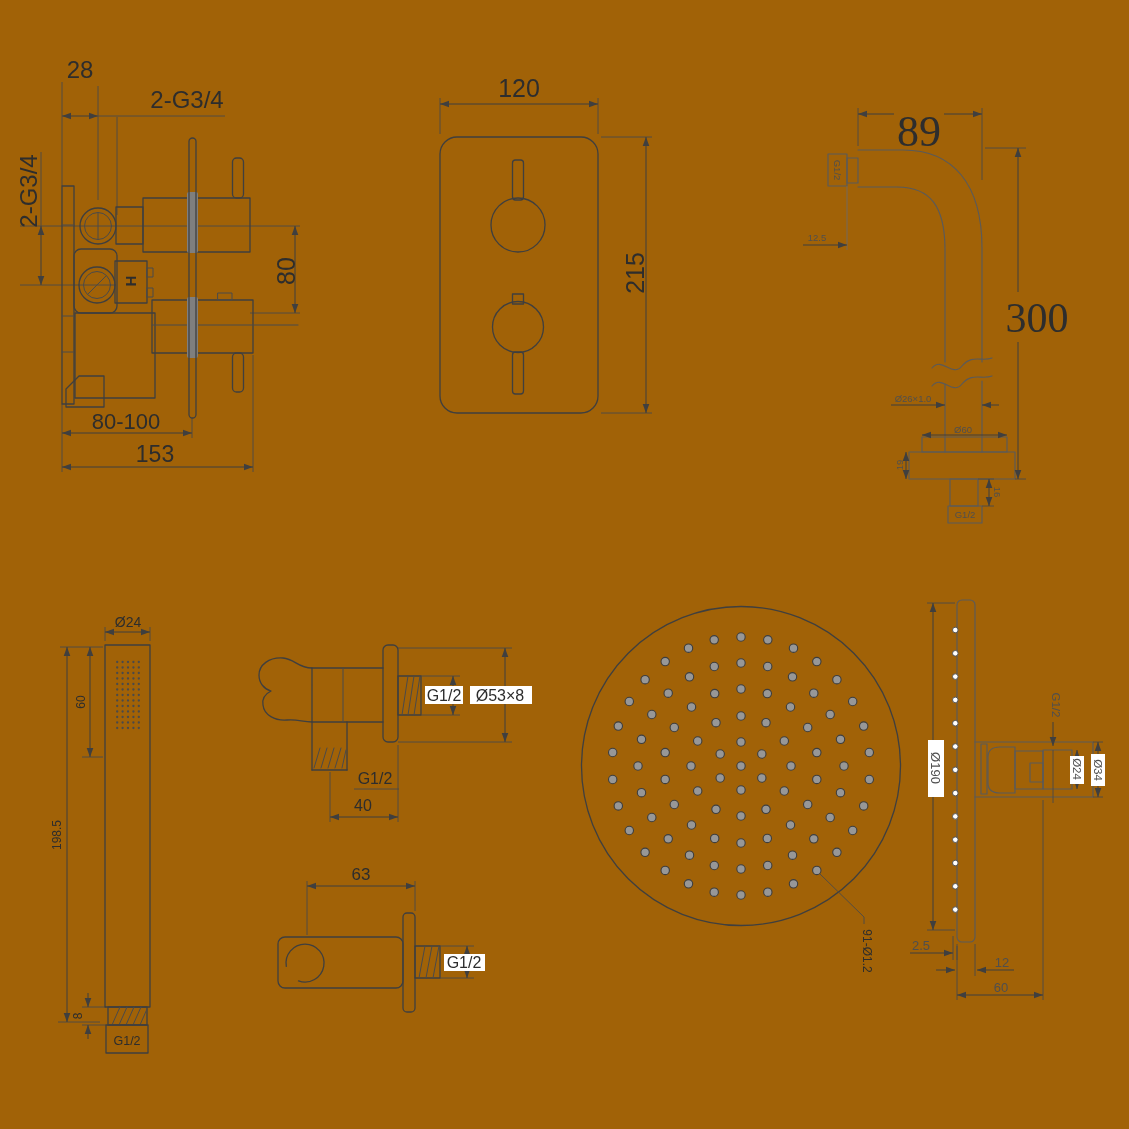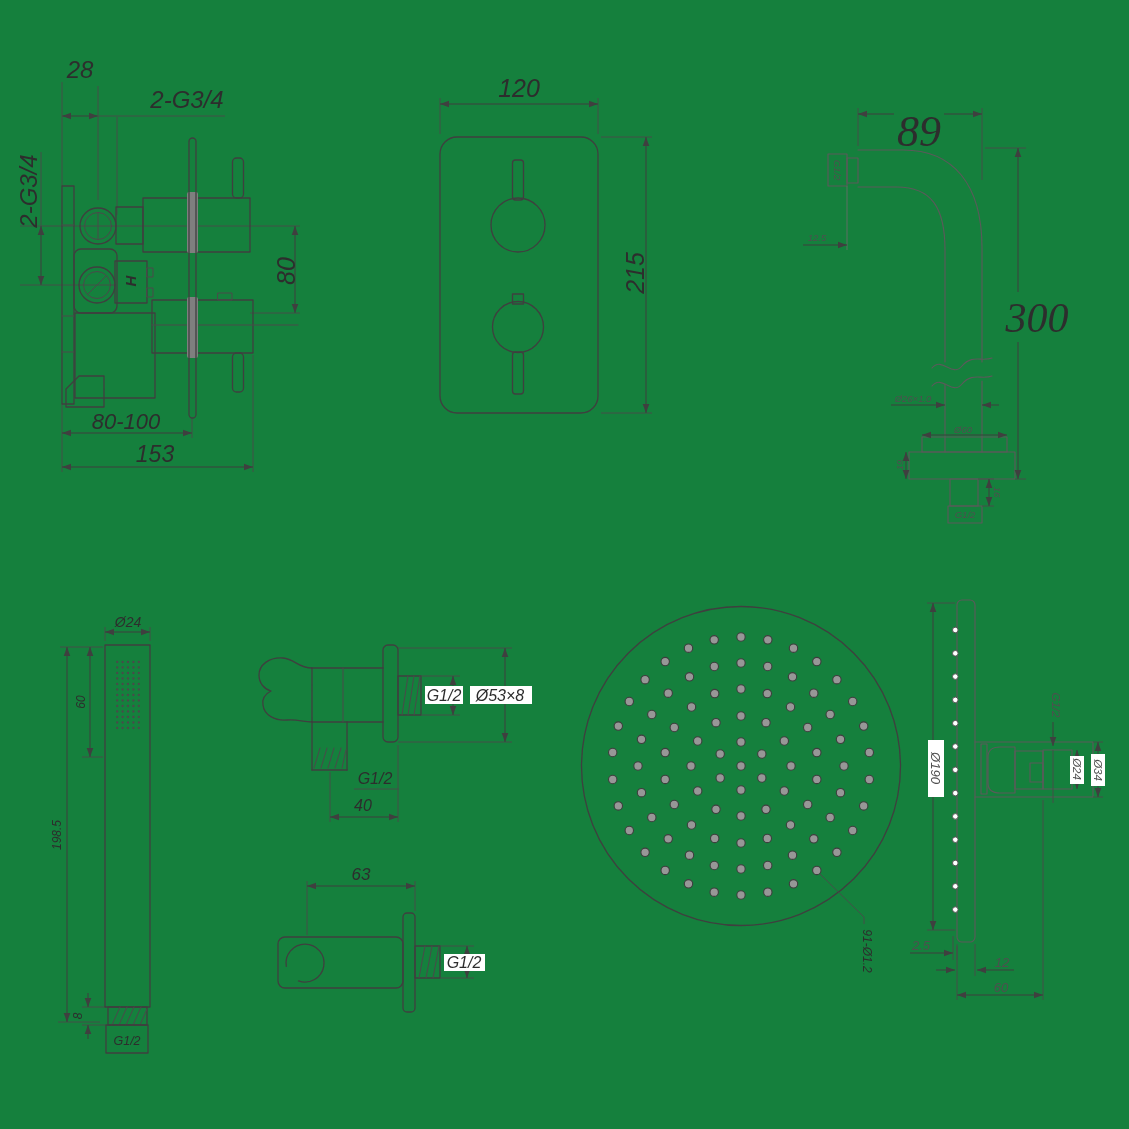--- a/index.html
+++ b/index.html
@@ -1,16 +1,16 @@
 <!DOCTYPE html>
 <html><head>
 <meta charset="utf-8">
 <style>
   html,body{margin:0;padding:0;background:#ffffff;}
-  .page{width:1129px;height:1129px;position:relative;background:#15803d;overflow:hidden;font-style:italic;}
+  .page{width:1129px;height:1129px;position:relative;background:#a16207;overflow:hidden;}
   svg{display:block}
   .ol{fill:none;stroke:#3f3f3f;stroke-width:1.3;stroke-linejoin:round;stroke-linecap:round}
   .ol2{fill:none;stroke:#4a4a4a;stroke-width:1;stroke-linejoin:round;stroke-linecap:round}
   .gol{fill:none;stroke:#5a5a5a;stroke-width:1.15;stroke-linejoin:round;stroke-linecap:round}
   .ext{fill:none;stroke:#4a4a4a;stroke-width:0.9}
   .gext{fill:none;stroke:#6a6a6a;stroke-width:0.85}
   .dim{fill:none;stroke:#3f3f3f;stroke-width:1;marker-start:url(#ah);marker-end:url(#ah)}
   .dime{fill:none;stroke:#3f3f3f;stroke-width:1;marker-end:url(#ah)}
   .dims{fill:none;stroke:#3f3f3f;stroke-width:1;marker-start:url(#ah)}
   .gasket{fill:#7f7f7f;stroke:none}

